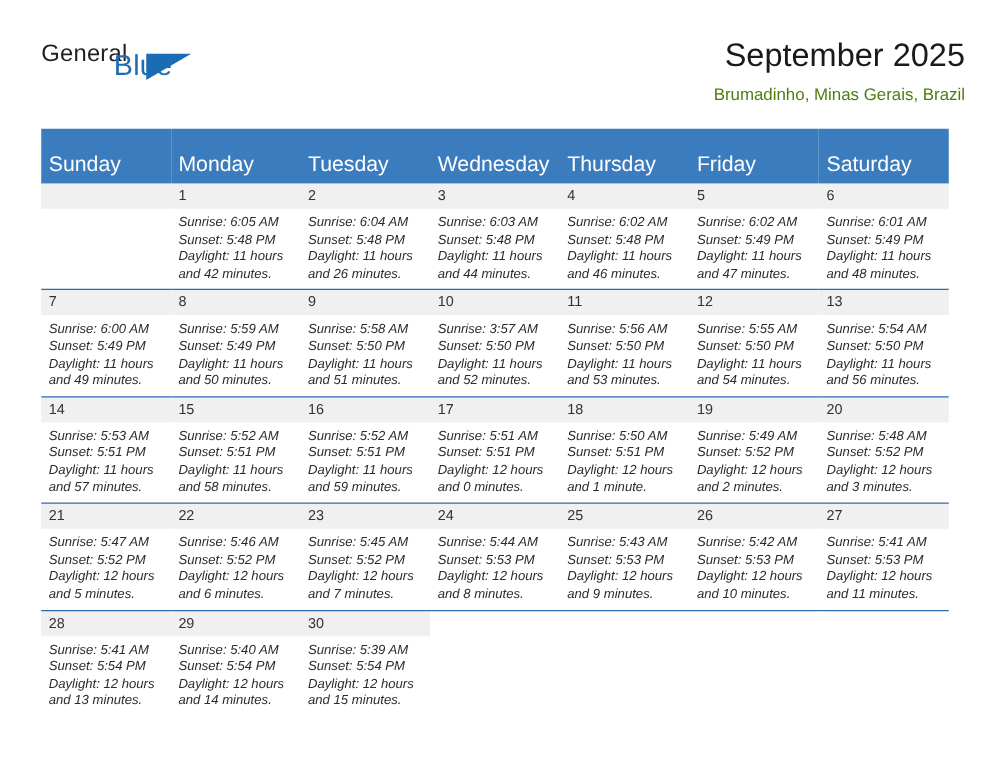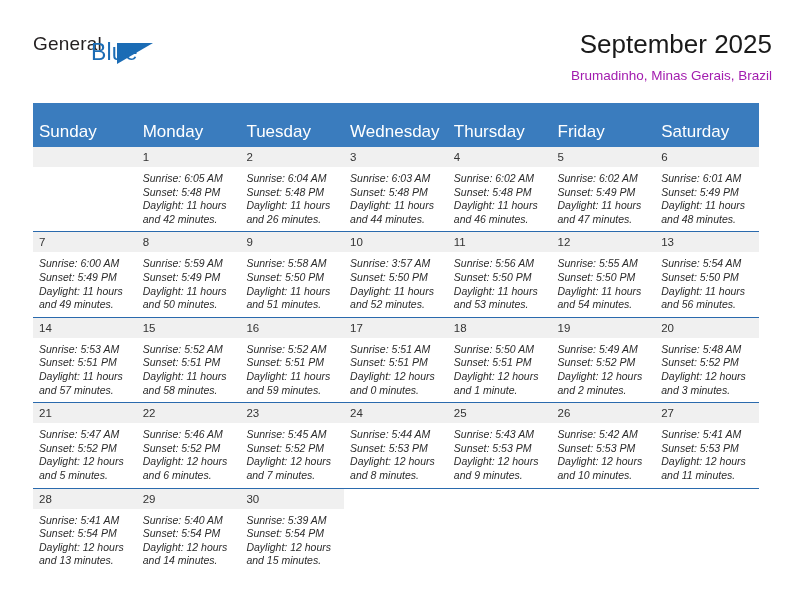--- a/index.html
+++ b/index.html
@@ -73,21 +73,21 @@
     font-size: 26px;
     color: #1a1a1a;
     font-weight: normal;
     line-height: 32px;
     white-space: nowrap;
     font-family: "Liberation Sans", sans-serif;
   }
   .location-title {
     margin-top: 7px;
     font-size: 13.5px;
-    color: #a21caf;
+    color: #4d7c0f;
     line-height: 17px;
     white-space: nowrap;
     font-family: "Liberation Sans", sans-serif;
   }
 
   
   .calendar {
     position: absolute;
     left: 33px;
     top: 103px;

